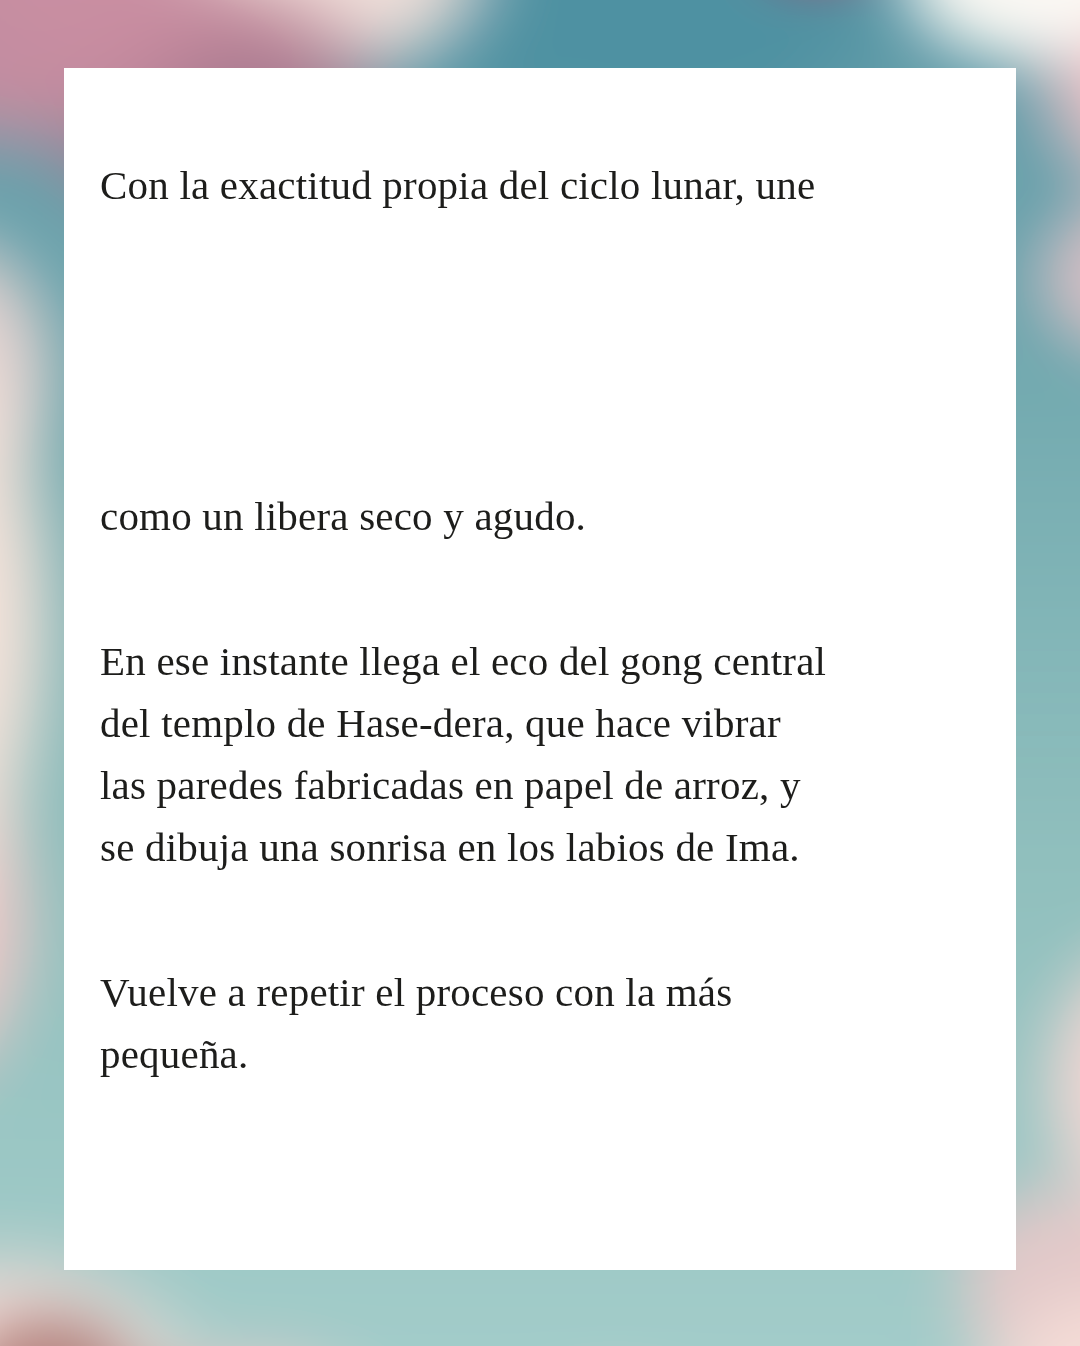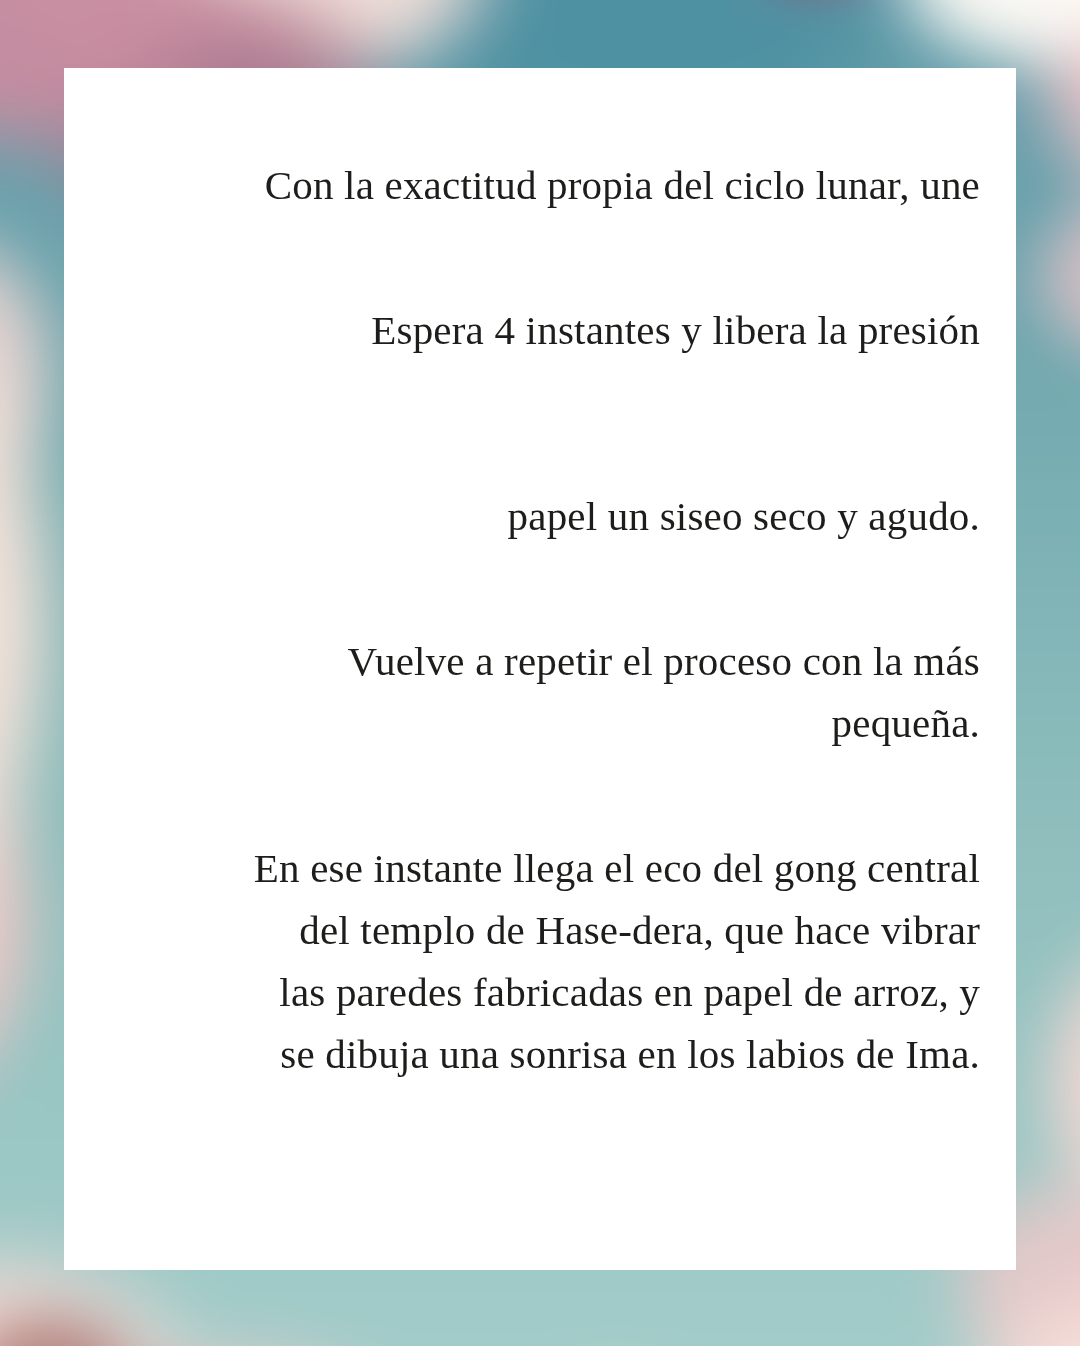--- a/index.html
+++ b/index.html
@@ -63,21 +63,21 @@
     top: 68px;
     width: 952px;
     height: 1202px;
     background: #ffffff;
     box-sizing: border-box;
     padding: 86px 36px 0 36px;
   }
   .story {
     width: 880px;
     margin: 0 auto;
-    text-align: right;
+    text-align: left;
     color: #1d1d1b;
     font-size: 41px;
     line-height: 62px;
     letter-spacing: 0.2px;
   }
   .para { margin: 0 0 83px 0; }
   .para:last-child { margin-bottom: 0; }
   .line { white-space: nowrap; }
 </style>
 </head>
@@ -87,33 +87,33 @@
   <div class="bg"></div>
 
   <div class="card">
     <div class="story">
 
       <p class="para">
         <span class="line">Con la exactitud propia del ciclo lunar, une</span><br>
       </p>
 
       <p class="para">
-        <span class="line">Espera 4 instantes y libera la presión</span><br>
         <br>
         <br>
-        <span class="line">papel un siseo seco y agudo.</span>
-      </p>
-
-      <p class="para">
-        <span class="line">Vuelve a repetir el proceso con la más</span><br>
-        <span class="line">pequeña.</span>
+        <br>
+        <span class="line">como un libera seco y agudo.</span>
       </p>
 
       <p class="para">
         <span class="line">En ese instante llega el eco del gong central</span><br>
         <span class="line">del templo de Hase-dera, que hace vibrar</span><br>
         <span class="line">las paredes fabricadas en papel de arroz, y</span><br>
         <span class="line">se dibuja una sonrisa en los labios de Ima.</span>
       </p>
 
+      <p class="para">
+        <span class="line">Vuelve a repetir el proceso con la más</span><br>
+        <span class="line">pequeña.</span>
+      </p>
+
     </div>
   </div>
 </div>
 
 </body></html>

